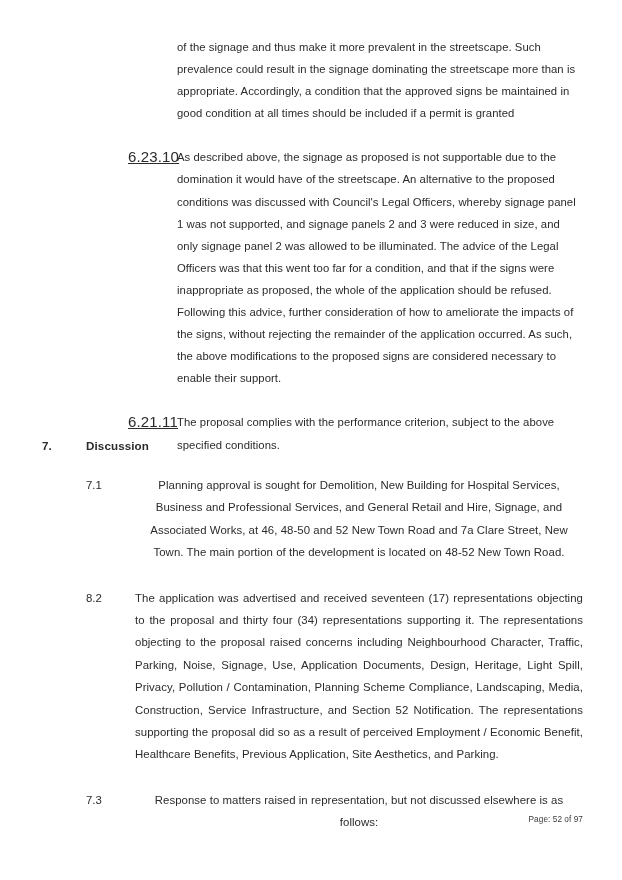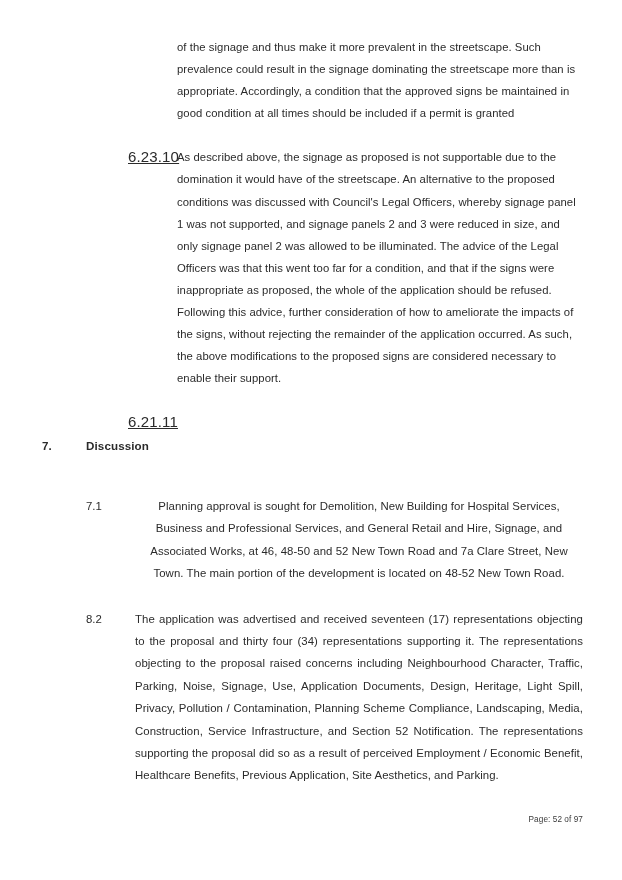--- a/index.html
+++ b/index.html
@@ -77,21 +77,21 @@
     font-size: 11.6px;
     font-weight: bold;
     line-height: 18px;
     letter-spacing: 0.01em;
   }
 
   
   .para-block {
     position: absolute;
     left: 86px;
-    top: 495px;
+    top: 474px;
     width: 497px;
   }
   .para {
     display: flex;
     align-items: flex-start;
     margin-bottom: 23px;
   }
   .para:last-child { margin-bottom: 0; }
 
   .para-num {
@@ -136,20 +136,21 @@
       <div class="clause-body">of the signage and thus make it more prevalent in the streetscape.  Such prevalence could result in the signage dominating the streetscape more than is appropriate.  Accordingly, a condition that the approved signs be maintained in good condition at all times should be included if a permit is granted</div>
     </div>
 
     <div class="clause">
       <div class="clause-num">6.23.10</div>
       <div class="clause-body">As described above, the signage as proposed is not supportable due to the domination it would have of the streetscape.  An alternative to the proposed conditions was discussed with Council's Legal Officers, whereby signage panel 1 was not supported, and signage panels 2 and 3 were reduced in size, and only signage panel 2 was allowed to be illuminated.  The advice of the Legal Officers was that this went too far for a condition, and that if the signs were inappropriate as proposed, the whole of the application should be refused.  Following this advice, further consideration of how to ameliorate the impacts of the signs, without rejecting the remainder of the application occurred.  As such, the above modifications to the proposed signs are considered necessary to enable their support.</div>
     </div>
 
     <div class="clause">
       <div class="clause-num">6.21.11</div>
+      <div class="clause-body">The proposal complies with the performance criterion, subject to the above specified conditions.</div>
     </div>
 
   </div>
 
   <div class="section-heading">
     <div class="section-num">7.</div>
     <div class="section-title">Discussion</div>
   </div>
 
   <div class="para-block">
@@ -157,18 +158,22 @@
     <div class="para">
       <div class="para-num">7.1</div>
       <div class="para-body">Planning approval is sought for Demolition, New Building for Hospital Services, Business and Professional Services, and General Retail and Hire, Signage, and Associated Works, at 46, 48-50 and 52 New Town Road and 7a Clare Street, New Town.  The main portion of the development is located on 48-52 New Town Road.</div>
     </div>
 
     <div class="para">
       <div class="para-num">8.2</div>
       <div class="para-body justified">The application was advertised and received seventeen (17) representations objecting to the proposal and thirty four (34) representations supporting it. The representations objecting to the proposal raised concerns including Neighbourhood Character, Traffic, Parking, Noise, Signage, Use, Application Documents, Design, Heritage, Light Spill, Privacy, Pollution / Contamination, Planning Scheme Compliance, Landscaping, Media, Construction, Service Infrastructure, and Section 52 Notification.  The representations supporting the proposal did so as a result of perceived Employment / Economic Benefit, Healthcare Benefits, Previous Application, Site Aesthetics, and Parking.</div>
     </div>
 
+    <div class="para">
+      <div class="para-num">7.3</div>
+      <div class="para-body">Response to matters raised in representation, but not discussed elsewhere is as follows:</div>
+    </div>
 
   </div>
 
   <div class="footer">Page: 52 of 97</div>
 
 </div>
 
 </body></html>

